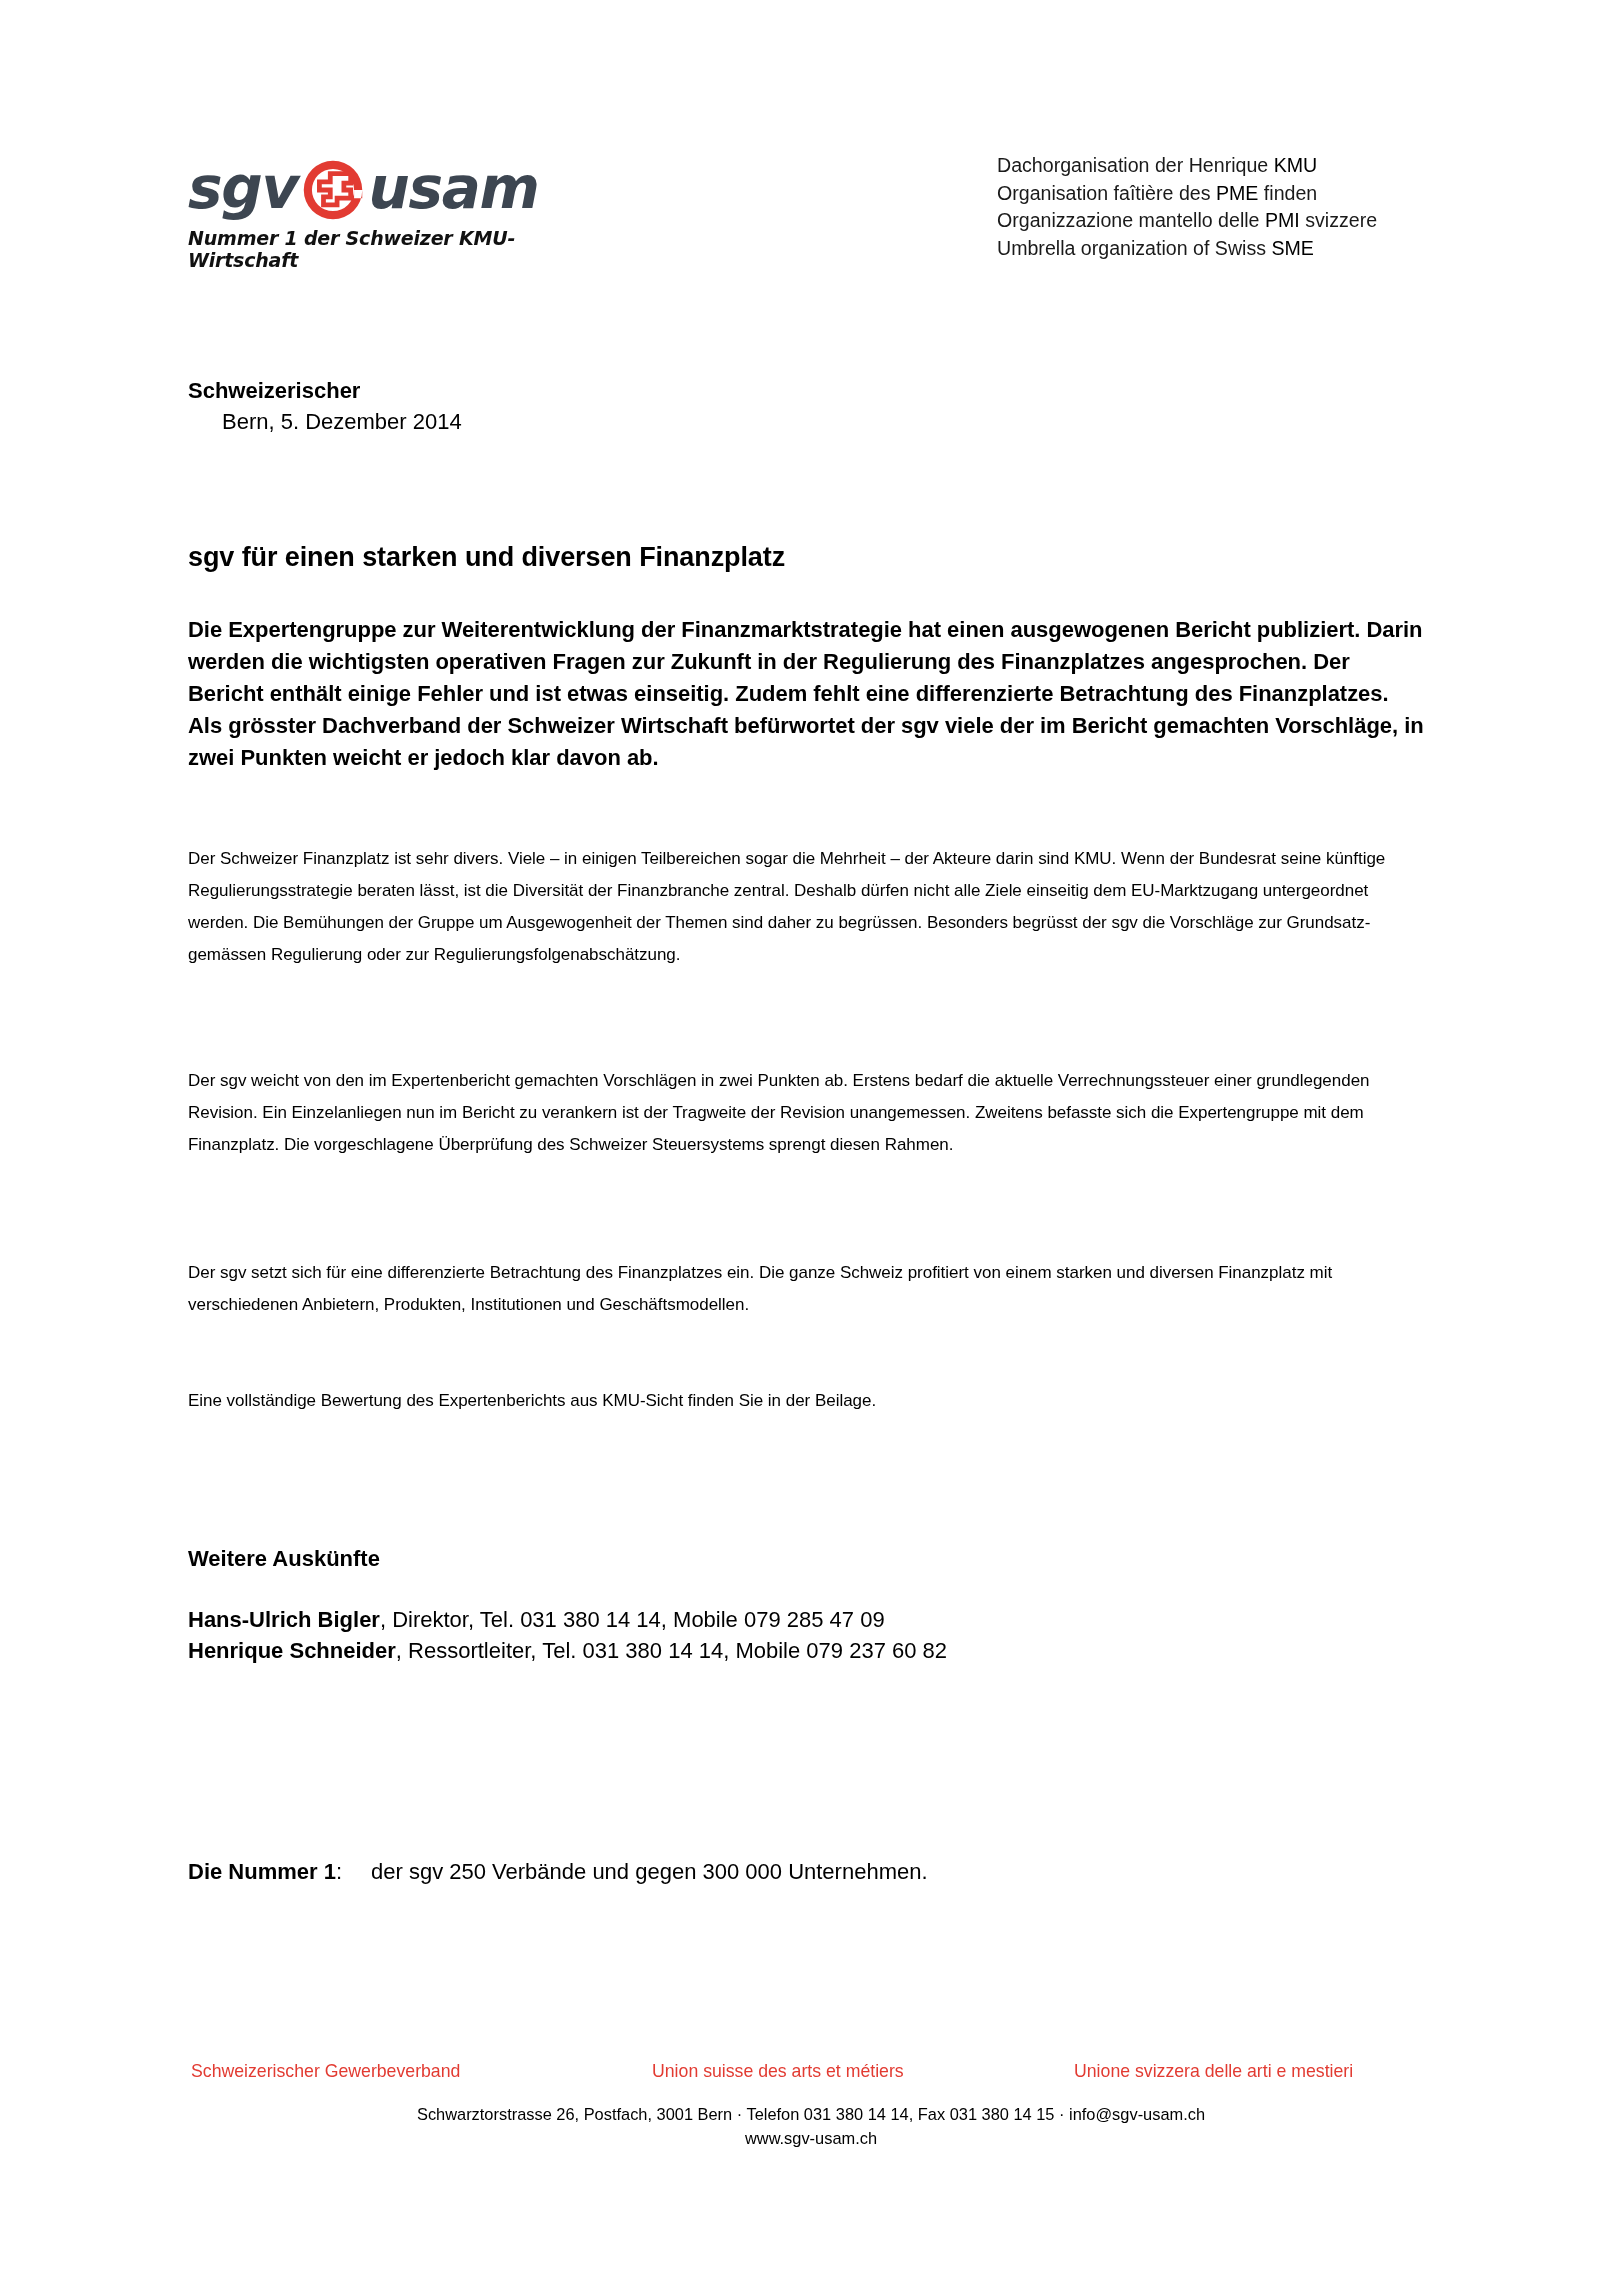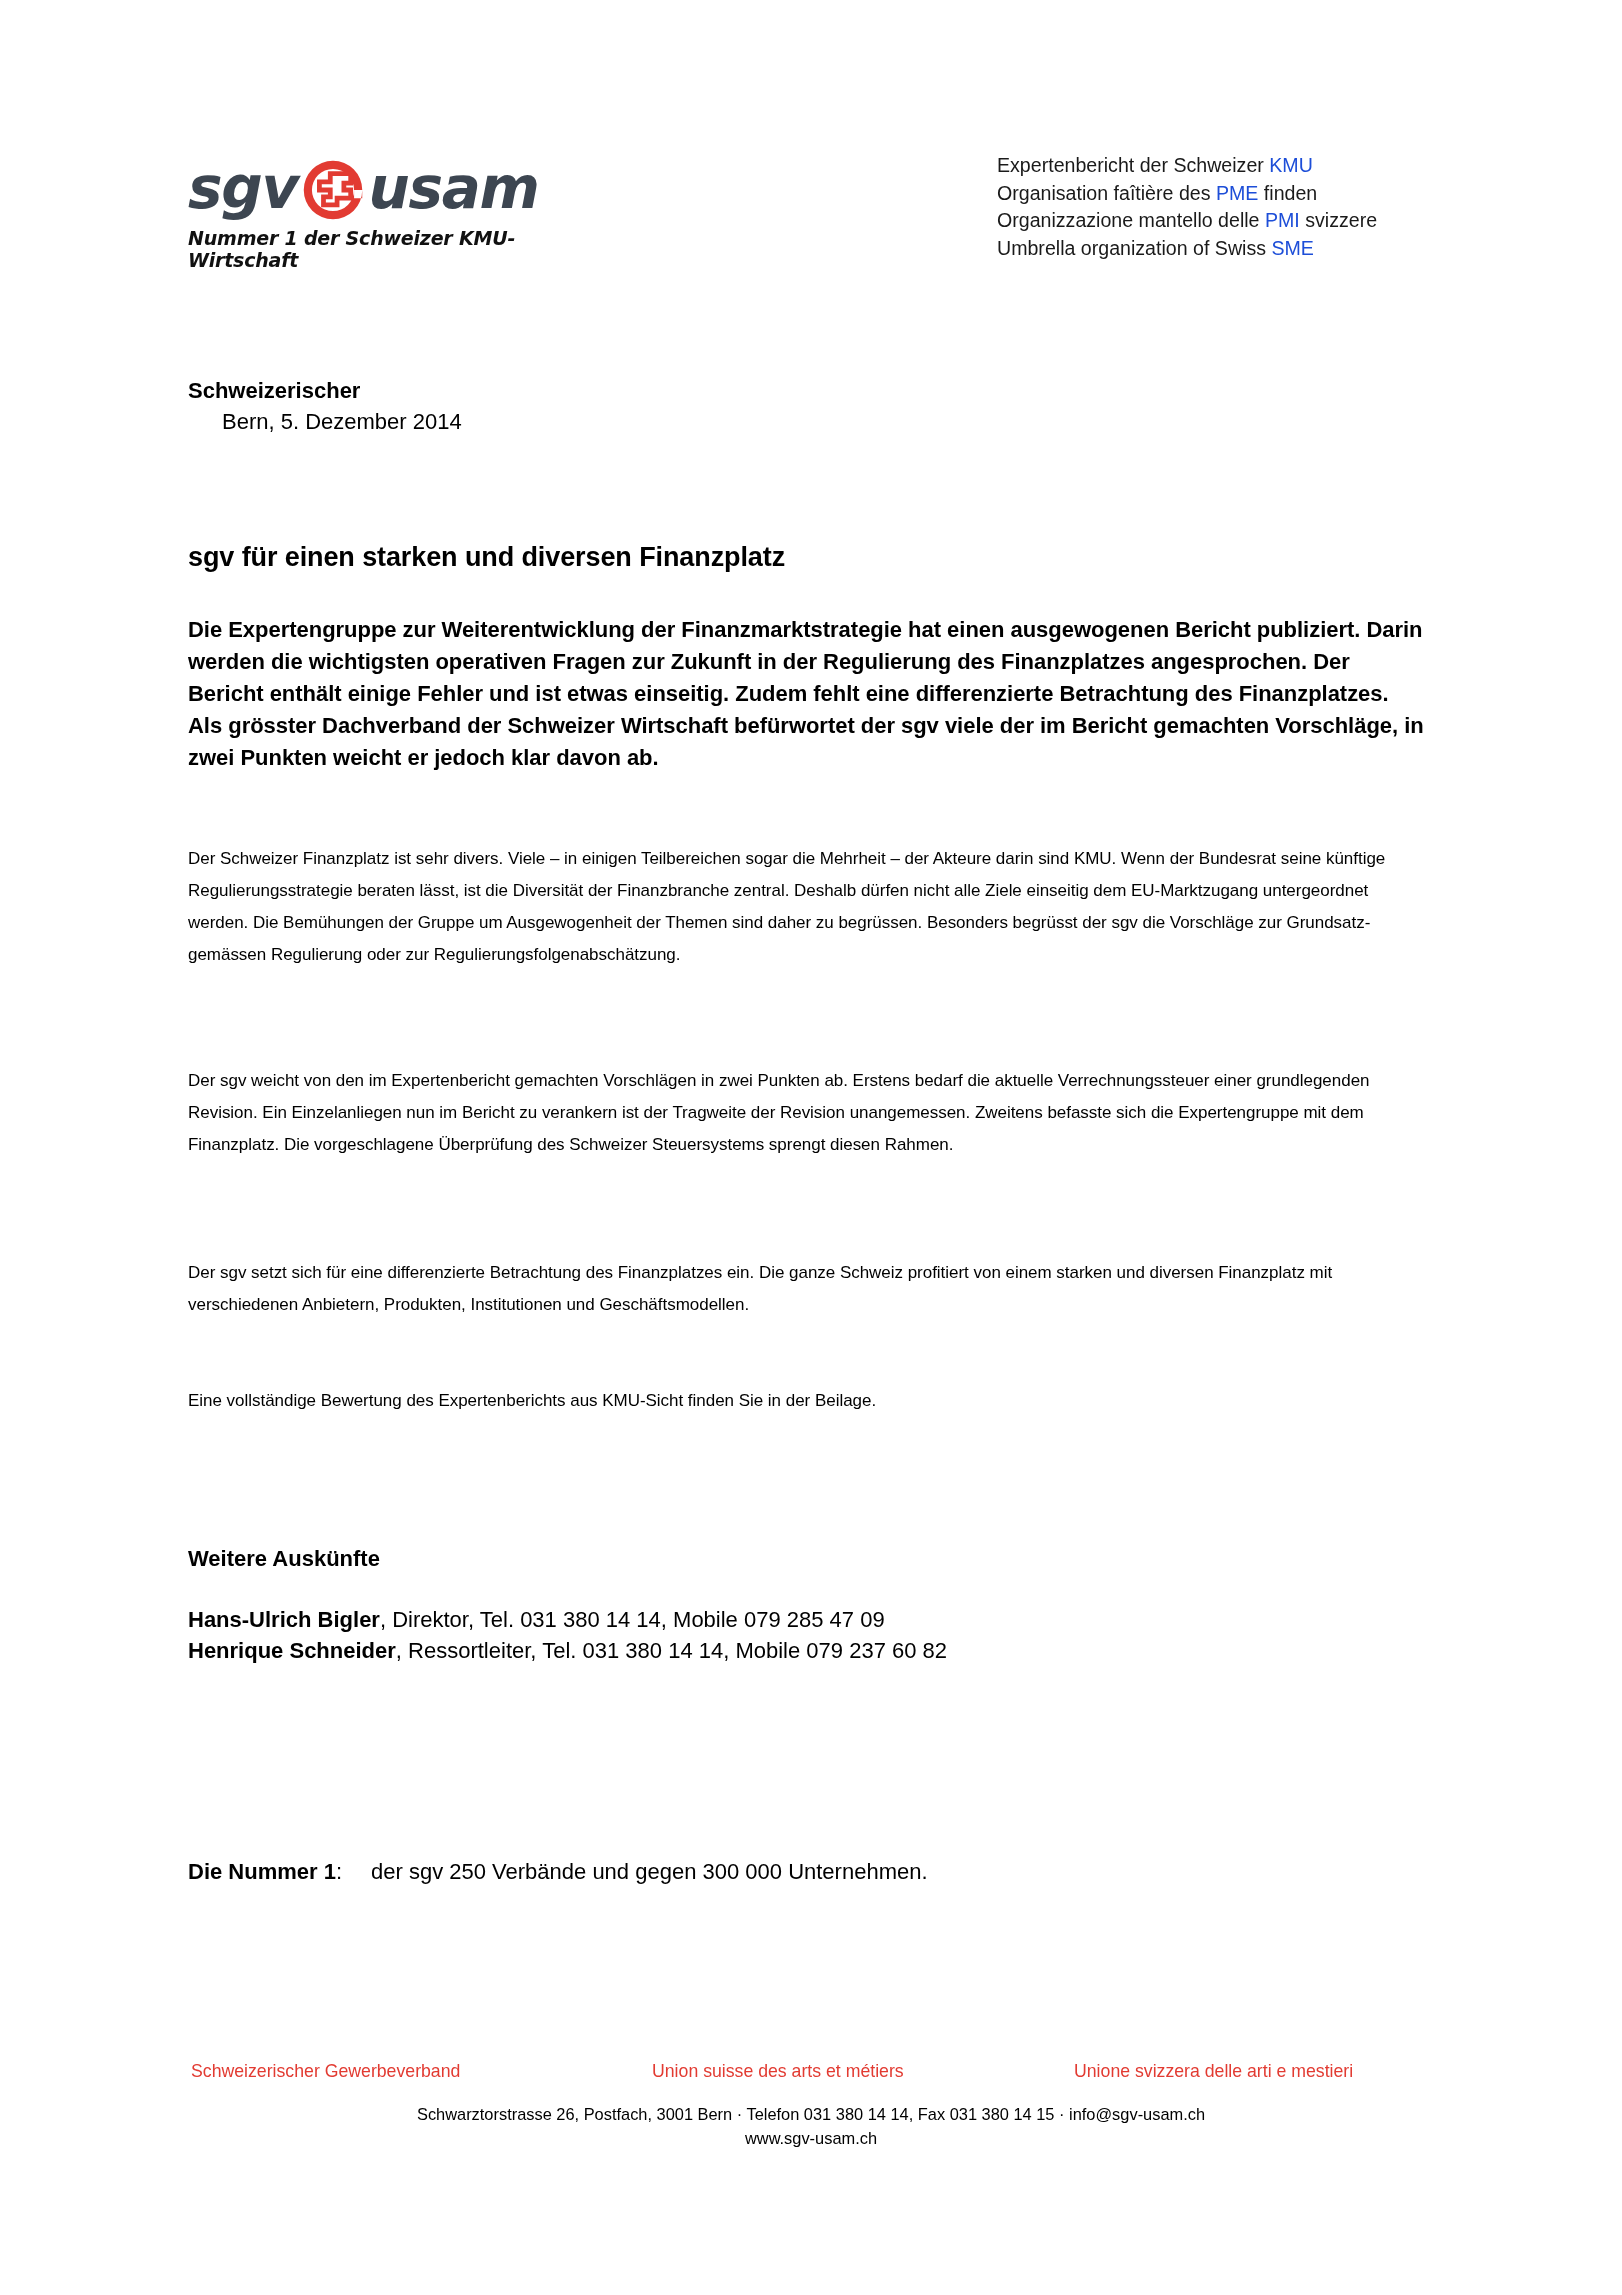--- a/index.html
+++ b/index.html
@@ -65,21 +65,21 @@
     letter-spacing: -0.2px;
   }
   .header-org {
     position: absolute;
     left: 997px;
     top: 152px;
     font-size: 19.6px;
     line-height: 27.5px;
     color: #1a1a1a;
   }
-  .header-org .acr { color: #1d4ed8; }
+  .header-org .acr { color: #000000; }
 
   
   .doc {
     position: absolute;
     left: 188px;
     top: 0;
     width: 1237px;
   }
   .block { position: absolute; width: 1237px; }
 
@@ -175,21 +175,21 @@
         </span>
         <span class="logo-text">usam</span>
       </div>
       <div class="logo-tagline">Nummer 1 der Schweizer KMU-Wirtschaft</div>
     </div>
 
   </div>
 
   <div class="header-org">
     <div>
-      <span>Expertenbericht der Schweizer </span><span class="acr">KMU</span><span></span>
+      <span>Dachorganisation der Henrique </span><span class="acr">KMU</span><span></span>
     </div>
     <div>
       <span>Organisation faîtière des </span><span class="acr">PME</span><span> finden</span>
     </div>
     <div>
       <span>Organizzazione mantello delle </span><span class="acr">PMI</span><span> svizzere</span>
     </div>
     <div>
       <span>Umbrella organization of Swiss </span><span class="acr">SME</span><span></span>
     </div>

